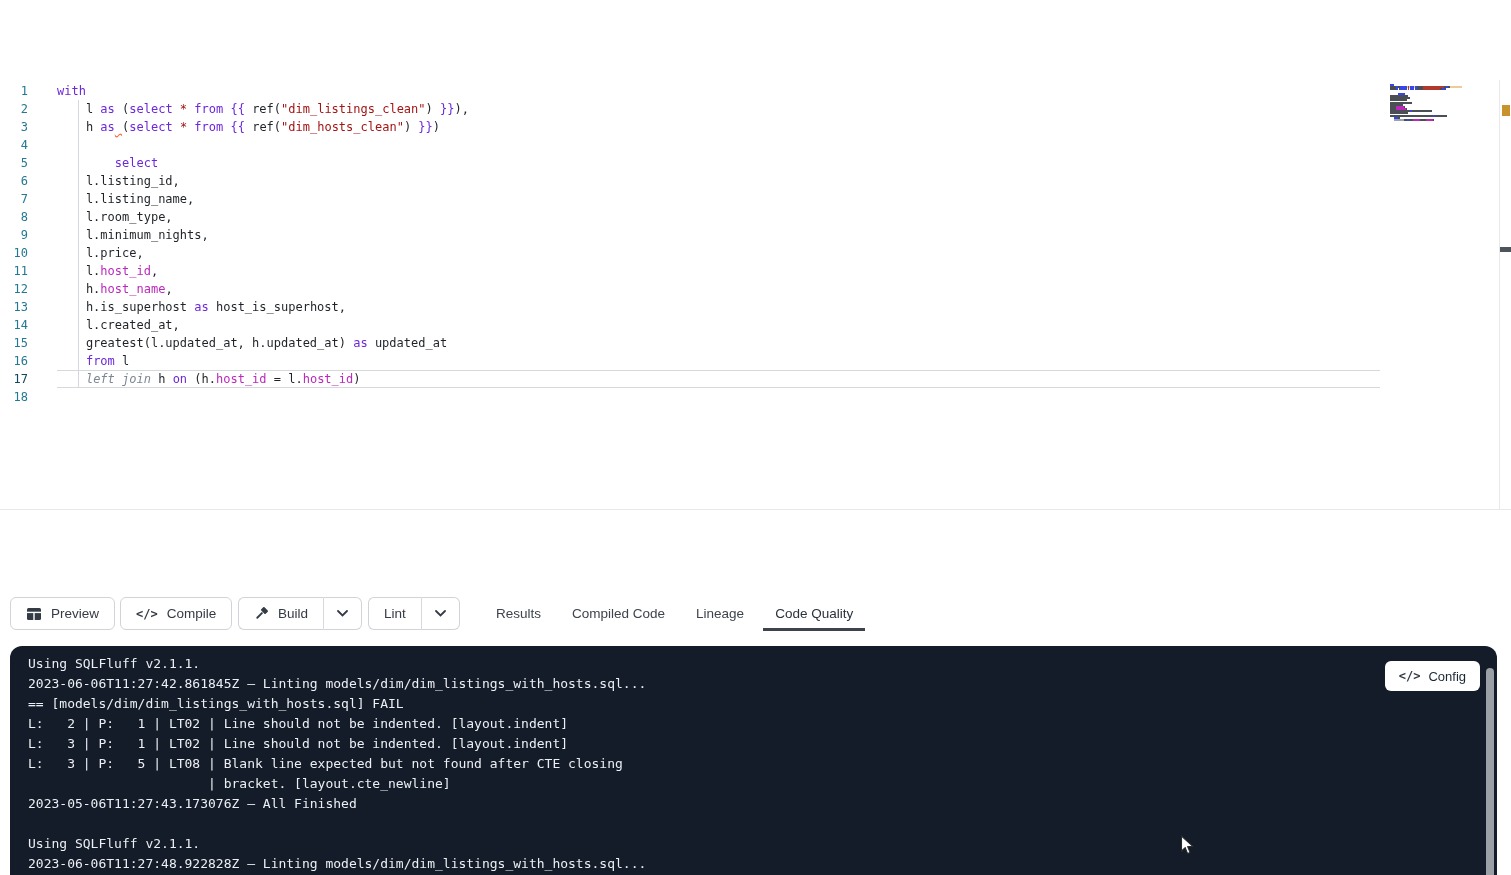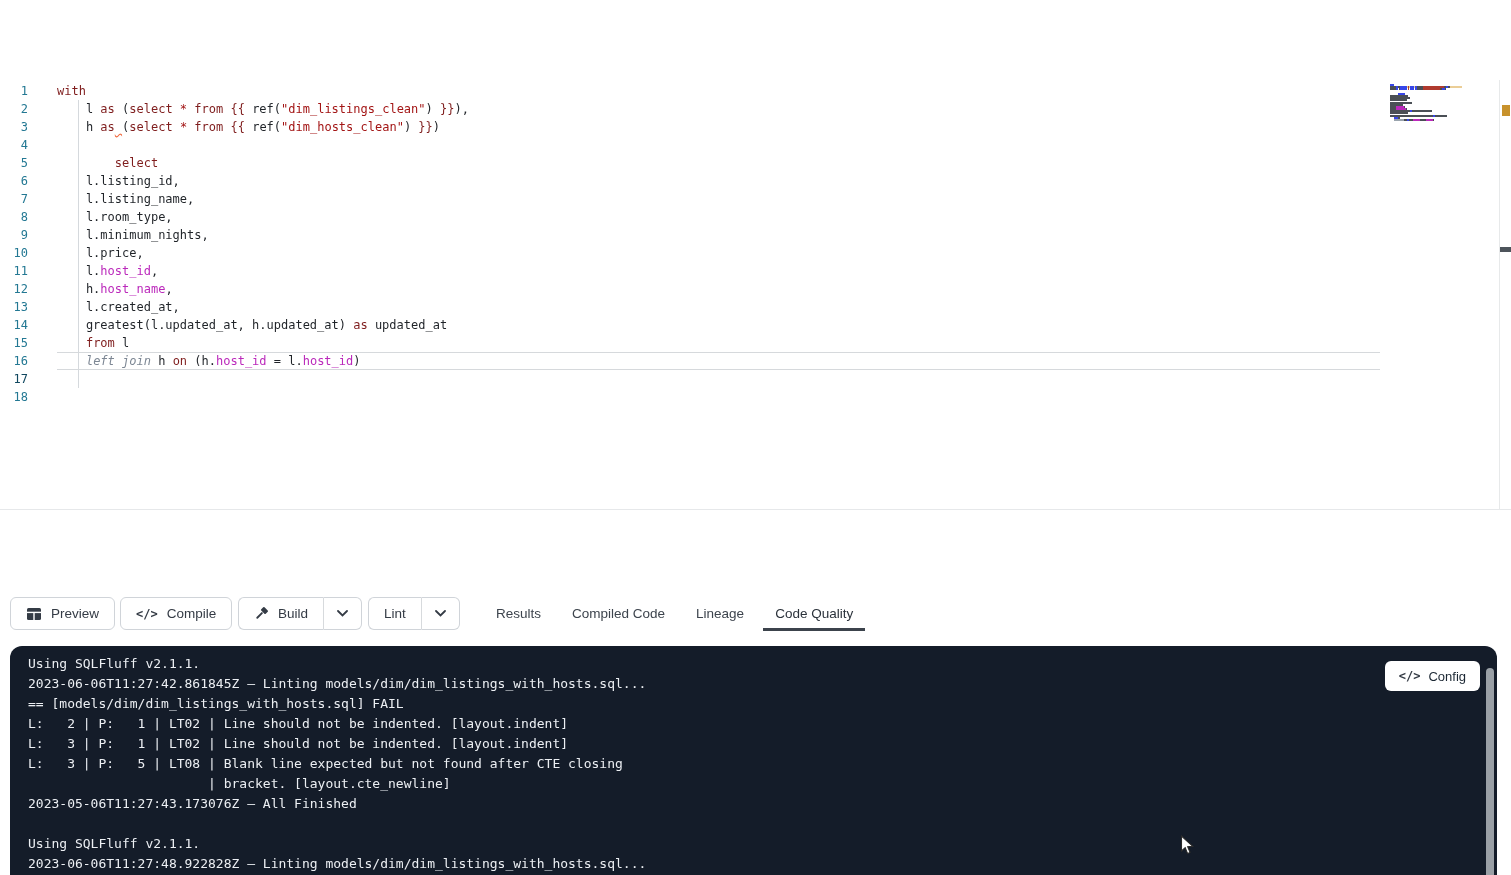--- a/index.html
+++ b/index.html
@@ -38,21 +38,21 @@
   
   .editor { position:relative; margin-top:80px; width:1511px; height:430px; background:#fff;
     border-bottom:1px solid #e6e8ea; font-family:"DejaVu Sans Mono", monospace; }
   .gutter { position:absolute; left:0; top:2px; width:28px; text-align:right; }
   .ln { height:18px; line-height:18px; font-size:12px; color:#237893; }
   .ln.active { color:#10475f; }
   .indent-guide { position:absolute; left:78px; top:20px; width:1px; height:288px; background:#d5d9dd; }
   .codepane { position:absolute; left:57px; top:2px; width:1323px; }
   .code-line { height:18px; line-height:18px; font-size:12px; white-space:pre; color:#1f2328; }
   .code-line.active { box-shadow:inset 0 1px 0 #d6d9dc, inset 0 -1px 0 #d6d9dc; }
-  .c-kw  { color:#7f1d1d;text-align:right; }
+  .c-kw  { color:#6d28d9;text-align:right; }
   .c-str { color:#a31515; }
   .c-op  { color:#a31515; }
   .c-id2 { color:#bb29bb; }
   .c-mut { color:#7d8794;font-style:italic; }
   .c-pl  { color:#1f2328; }
   .c-sq  { text-decoration:underline wavy #f06a3f; text-decoration-skip-ink:none; text-underline-offset:2px; }
 
   
   .minimap { position:absolute; left:1390px; top:4px; width:72px; }
   .mm-row { height:2px; margin-bottom:0.2px; white-space:nowrap; font-size:0; }
@@ -169,20 +169,21 @@
         <div class="code-line"><span class="c-pl">    h </span><span class="c-kw">as</span><span class="c-sq"> </span><span class="c-pl">(</span><span class="c-kw">select</span><span class="c-pl"> </span><span class="c-op">*</span><span class="c-pl"> </span><span class="c-kw">from</span><span class="c-pl"> </span><span class="c-kw">{{</span><span class="c-pl"> ref(</span><span class="c-str">"dim_hosts_clean"</span><span class="c-pl">) </span><span class="c-kw">}}</span><span class="c-pl">)</span></div>
         <div class="code-line"></div>
         <div class="code-line"><span class="c-pl">        </span><span class="c-kw">select</span></div>
         <div class="code-line"><span class="c-pl">    l.listing_id,</span></div>
         <div class="code-line"><span class="c-pl">    l.listing_name,</span></div>
         <div class="code-line"><span class="c-pl">    l.room_type,</span></div>
         <div class="code-line"><span class="c-pl">    l.minimum_nights,</span></div>
         <div class="code-line"><span class="c-pl">    l.price,</span></div>
         <div class="code-line"><span class="c-pl">    l.</span><span class="c-id2">host_id</span><span class="c-pl">,</span></div>
         <div class="code-line"><span class="c-pl">    h.</span><span class="c-id2">host_name</span><span class="c-pl">,</span></div>
+        <div class="code-line"><span class="c-pl">    h.is_superhost </span><span class="c-kw">as</span><span class="c-pl"> host_is_superhost,</span></div>
         <div class="code-line"><span class="c-pl">    l.created_at,</span></div>
         <div class="code-line"><span class="c-pl">    greatest(l.updated_at, h.updated_at) </span><span class="c-kw">as</span><span class="c-pl"> updated_at</span></div>
         <div class="code-line"><span class="c-pl">    </span><span class="c-kw">from</span><span class="c-pl"> l</span></div>
         <div class="code-line active"><span class="c-pl">    </span><span class="c-mut">left join</span><span class="c-pl"> h </span><span class="c-kw">on</span><span class="c-pl"> (h.</span><span class="c-id2">host_id</span><span class="c-pl"> = l.</span><span class="c-id2">host_id</span><span class="c-pl">)</span></div>
         <div class="code-line"></div>
       </div>
     <div class="minimap">
         <div class="mm-row"><span class="mm-tok" style="width: 4.2px; background: rgb(55, 70, 232);"></span></div>
         <div class="mm-row hl"><span class="mm-tok" style="width: 6.3px; background: rgb(74, 79, 85);"></span><span class="mm-tok" style="width: 2.1px; background: rgb(55, 70, 232);"></span><span class="mm-tok" style="width: 2.1px; background: rgb(74, 79, 85);"></span><span class="mm-tok" style="width: 6.3px; background: rgb(55, 70, 232);"></span><span class="mm-tok" style="width: 1.05px; background: transparent;"></span><span class="mm-tok" style="width: 1.05px; background: rgb(176, 58, 46);"></span><span class="mm-tok" style="width: 1.05px; background: transparent;"></span><span class="mm-tok" style="width: 4.2px; background: rgb(55, 70, 232);"></span><span class="mm-tok" style="width: 1.05px; background: transparent;"></span><span class="mm-tok" style="width: 2.1px; background: rgb(55, 70, 232);"></span><span class="mm-tok" style="width: 5.25px; background: rgb(74, 79, 85);"></span><span class="mm-tok" style="width: 21px; background: rgb(176, 58, 46);"></span><span class="mm-tok" style="width: 2.1px; background: rgb(74, 79, 85);"></span><span class="mm-tok" style="width: 2.1px; background: rgb(55, 70, 232);"></span><span class="mm-tok" style="width: 2.1px; background: rgb(74, 79, 85);"></span></div>
         <div class="mm-row"><span class="mm-tok" style="width: 6.3px; background: rgb(74, 79, 85);"></span><span class="mm-tok" style="width: 2.1px; background: rgb(55, 70, 232);"></span><span class="mm-tok" style="width: 1.05px; background: transparent;"></span><span class="mm-tok" style="width: 1.05px; background: rgb(74, 79, 85);"></span><span class="mm-tok" style="width: 6.3px; background: rgb(55, 70, 232);"></span><span class="mm-tok" style="width: 1.05px; background: transparent;"></span><span class="mm-tok" style="width: 1.05px; background: rgb(176, 58, 46);"></span><span class="mm-tok" style="width: 1.05px; background: transparent;"></span><span class="mm-tok" style="width: 4.2px; background: rgb(55, 70, 232);"></span><span class="mm-tok" style="width: 1.05px; background: transparent;"></span><span class="mm-tok" style="width: 2.1px; background: rgb(55, 70, 232);"></span><span class="mm-tok" style="width: 5.25px; background: rgb(74, 79, 85);"></span><span class="mm-tok" style="width: 17.85px; background: rgb(176, 58, 46);"></span><span class="mm-tok" style="width: 2.1px; background: rgb(74, 79, 85);"></span><span class="mm-tok" style="width: 2.1px; background: rgb(55, 70, 232);"></span><span class="mm-tok" style="width: 1.05px; background: rgb(74, 79, 85);"></span></div>

